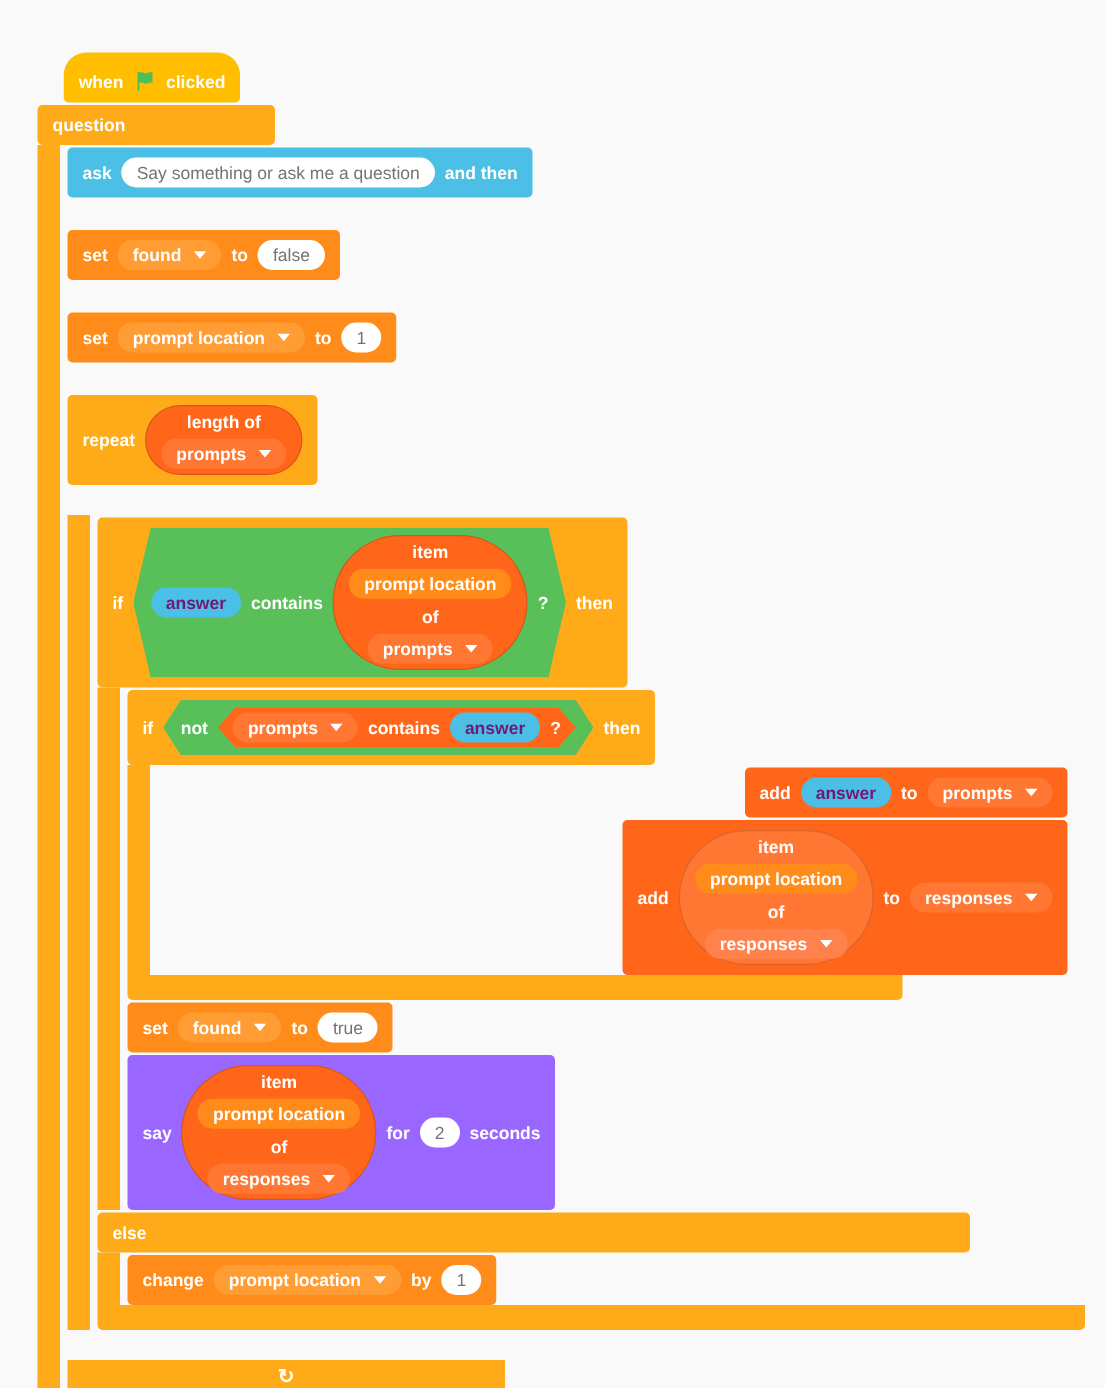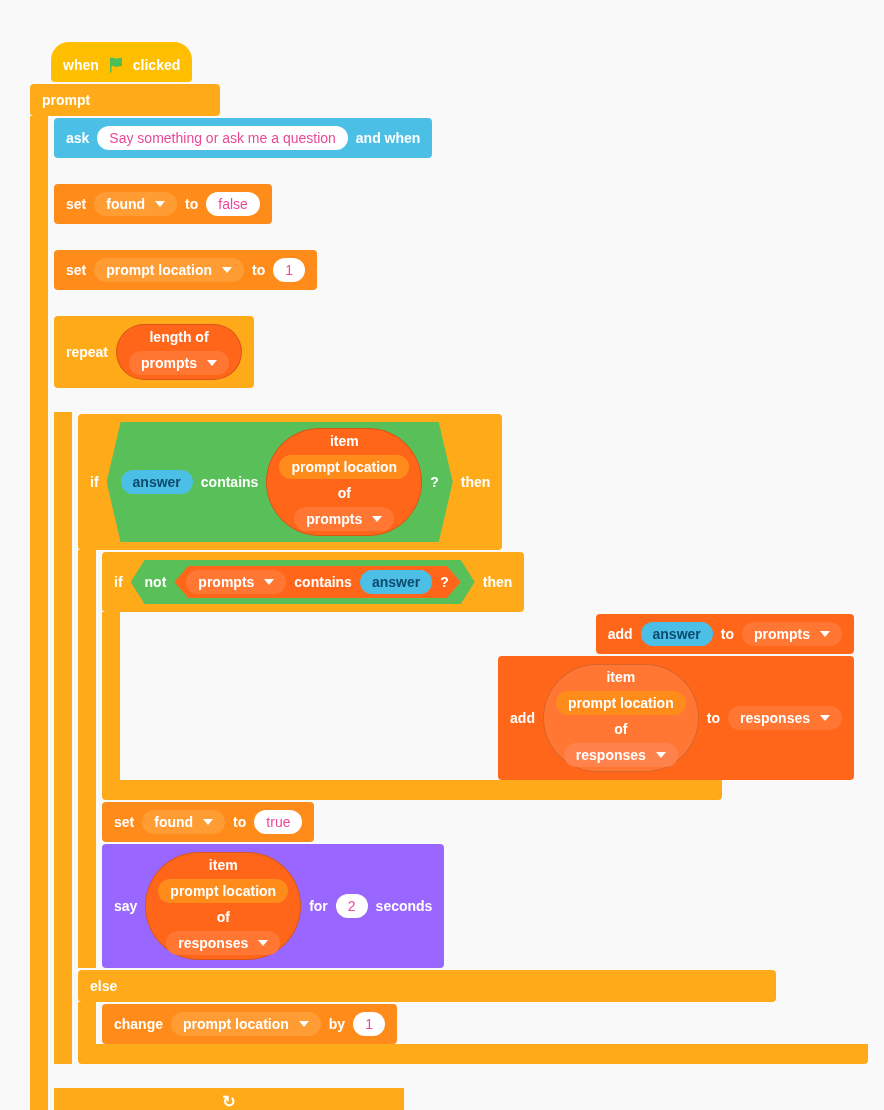--- a/index.html
+++ b/index.html
@@ -45,23 +45,23 @@
 
   
   .pill {
     display: inline-flex;
     align-items: center;
     gap: 6px;
     padding: 4px 12px;
     border-radius: 999px;
     white-space: nowrap;
   }
-  .pill.white { background:#fff; color:#ec4899; font-weight:500; }
+  .pill.white { background:#fff; color:#737373; font-weight:500; }
   .pill.var   { background:#ff8c1a; color:#fff; } 
-  .pill.sensR { background:#4cbfe6; color:#0c4a6e; } 
+  .pill.sensR { background:#4cbfe6; color:#701a75; } 
   .pill.listR { background:#ff661a; color:#fff; border:1px solid rgba(0,0,0,.15);flex-direction:column; } 
 
   .dd { width:0; height:0; border-left:5px solid transparent; border-right:5px solid transparent; border-top:6px solid #fff; margin-left:4px; }
 
   
   .stack { display:flex; flex-direction:column; }
 
   
   .w-fit { width:fit-content; }
 
@@ -97,29 +97,29 @@
     <span>when</span>
     <span class="flag">
       <svg viewBox="0 0 24 24">
           <path fill="#4cbf56" d="M4 2v20h2V14c3-2 6 2 9 0 2-1 4-1 5 0V3c-1-1-3-1-5 0-3 2-6-2-9 0V2H4z"></path>
         </svg>
     </span>
     <span>clicked</span>
   </div>
 
   <div class="blk ctrl w-fit" style="width:190px;">
-    <span>prompt</span>
+    <span>question</span>
   </div>
 
   <div class="stack" style="border-left:18px solid #ffab19; padding-left:6px; background:transparent;gap:24px;">
 
     <div class="blk sens w-fit">
       <span>ask</span>
       <span class="pill white">Say something or ask me a question</span>
-      <span>and when</span>
+      <span>and then</span>
     </div>
 
     <div class="blk data w-fit">
       <span>set</span>
       <span class="pill" style="background:#ff9c33;">
         <span>found</span>
           <span class="dd"></span>
       </span>
       <span>to</span>
       <span class="pill white">false</span>

